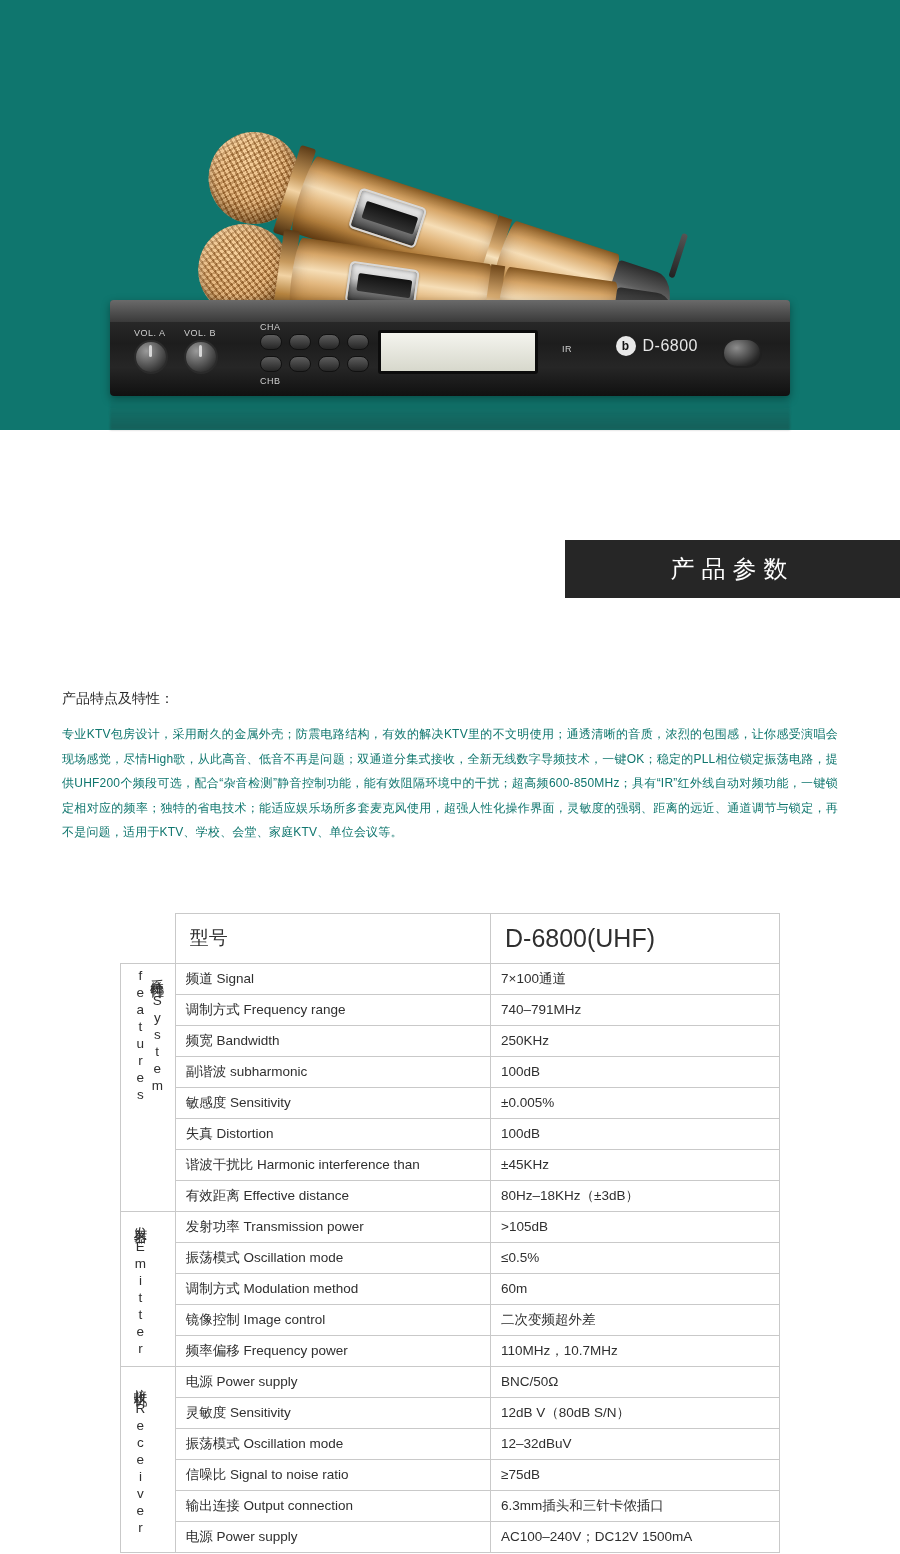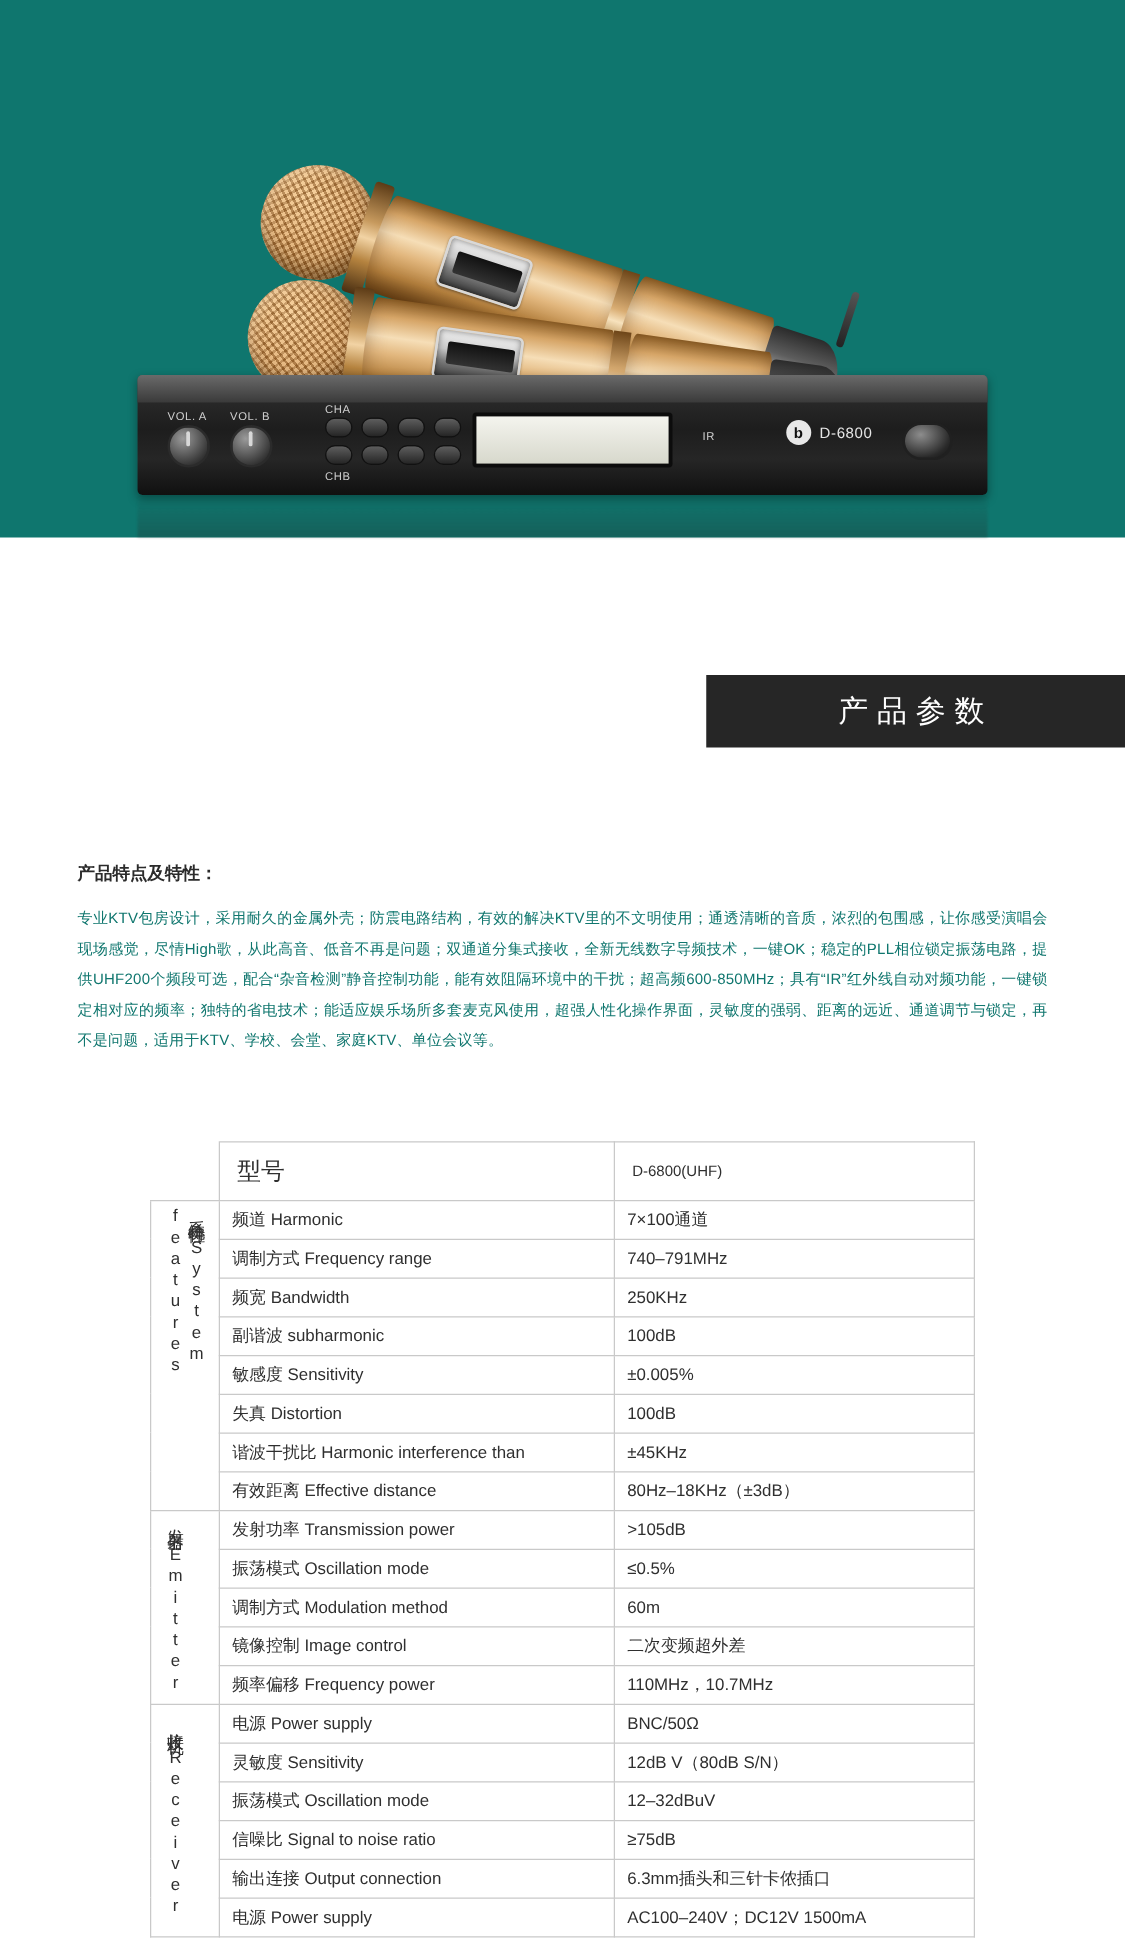--- a/index.html
+++ b/index.html
@@ -147,21 +147,21 @@
   .rcv-logo {
     position: absolute; right: 92px; top: 36px;
     display: flex; align-items: center; gap: 7px;
   }
   .rcv-logo .mark {
     width: 20px; height: 20px; border-radius: 50%;
     background: #e8e8e8;
     color: #111; font-size: 12px; font-weight: bold;
     display:flex; align-items:center; justify-content:center;
   }
-  .rcv-logo .model { color: #e6e6e6; font-size: 12px; letter-spacing: .5px; }
+  .rcv-logo .model { color: #e6e6e6; font-size: 16px; letter-spacing: .5px; }
   .reflection {
     position: absolute;
     left: 110px; top: 396px; width: 680px; height: 34px;
     background: linear-gradient(180deg, rgba(40,40,40,.28), rgba(255,255,255,0));
     filter: blur(1px);
     transform: scaleY(-1);
   }
 
   
   .banner-wrap {
@@ -180,21 +180,21 @@
     font-weight: 500;
   }
 
   
   .features {
     margin: 92px 62px 0 62px;
   }
   .features h3 {
     font-size: 14px;
     color: #2b2b2b;
-    font-weight: bold;
+    font-weight: normal;
     margin: 0 0 14px 0;
   }
   .features p {
     font-size: 12px;
     line-height: 2.05;
     color: #0f766e;
     margin: 0;
     text-align: justify;
     letter-spacing: .2px;
   }
@@ -216,21 +216,21 @@
     text-align: left;
     font-weight: normal;
     vertical-align: middle;
     height: 28px;
   }
   table.spec .hdr-blank { border-left: none; border-top: none; background: #fff; width: 48px; }
   table.spec tr.head td {
     font-size: 19px;
     padding: 10px 14px;
   }
-  table.spec tr.head td.model-val { font-size: 12px; }
+  table.spec tr.head td.model-val { font-size: 25px; }
   td.group {
     width: 48px;
     text-align: center;
     vertical-align: middle;
     padding: 0;
   }
   td.group .vert {
     writing-mode: vertical-rl;
     text-orientation: upright;
     letter-spacing: 2px;
@@ -312,21 +312,21 @@
 <div class="spec-wrap">
   <table class="spec">
     <tbody id="spec-body">
       <tr class="head">
         <td class="hdr-blank"></td>
         <td class="name">型号</td>
         <td class="val model-val">D-6800(UHF)</td>
       </tr>
     <tr>
           <td class="group" rowspan="8"><span class="vert">系统特性 System features</span></td>
-          <td class="name">频道  Harmonic</td>
+          <td class="name">频道  Signal</td>
           <td class="val">7×100通道</td>
         </tr>
         <tr>
           <td class="name">调制方式  Frequency range</td>
           <td class="val">740–791MHz</td>
         </tr>
         <tr>
           <td class="name">频宽  Bandwidth</td>
           <td class="val">250KHz</td>
         </tr>

